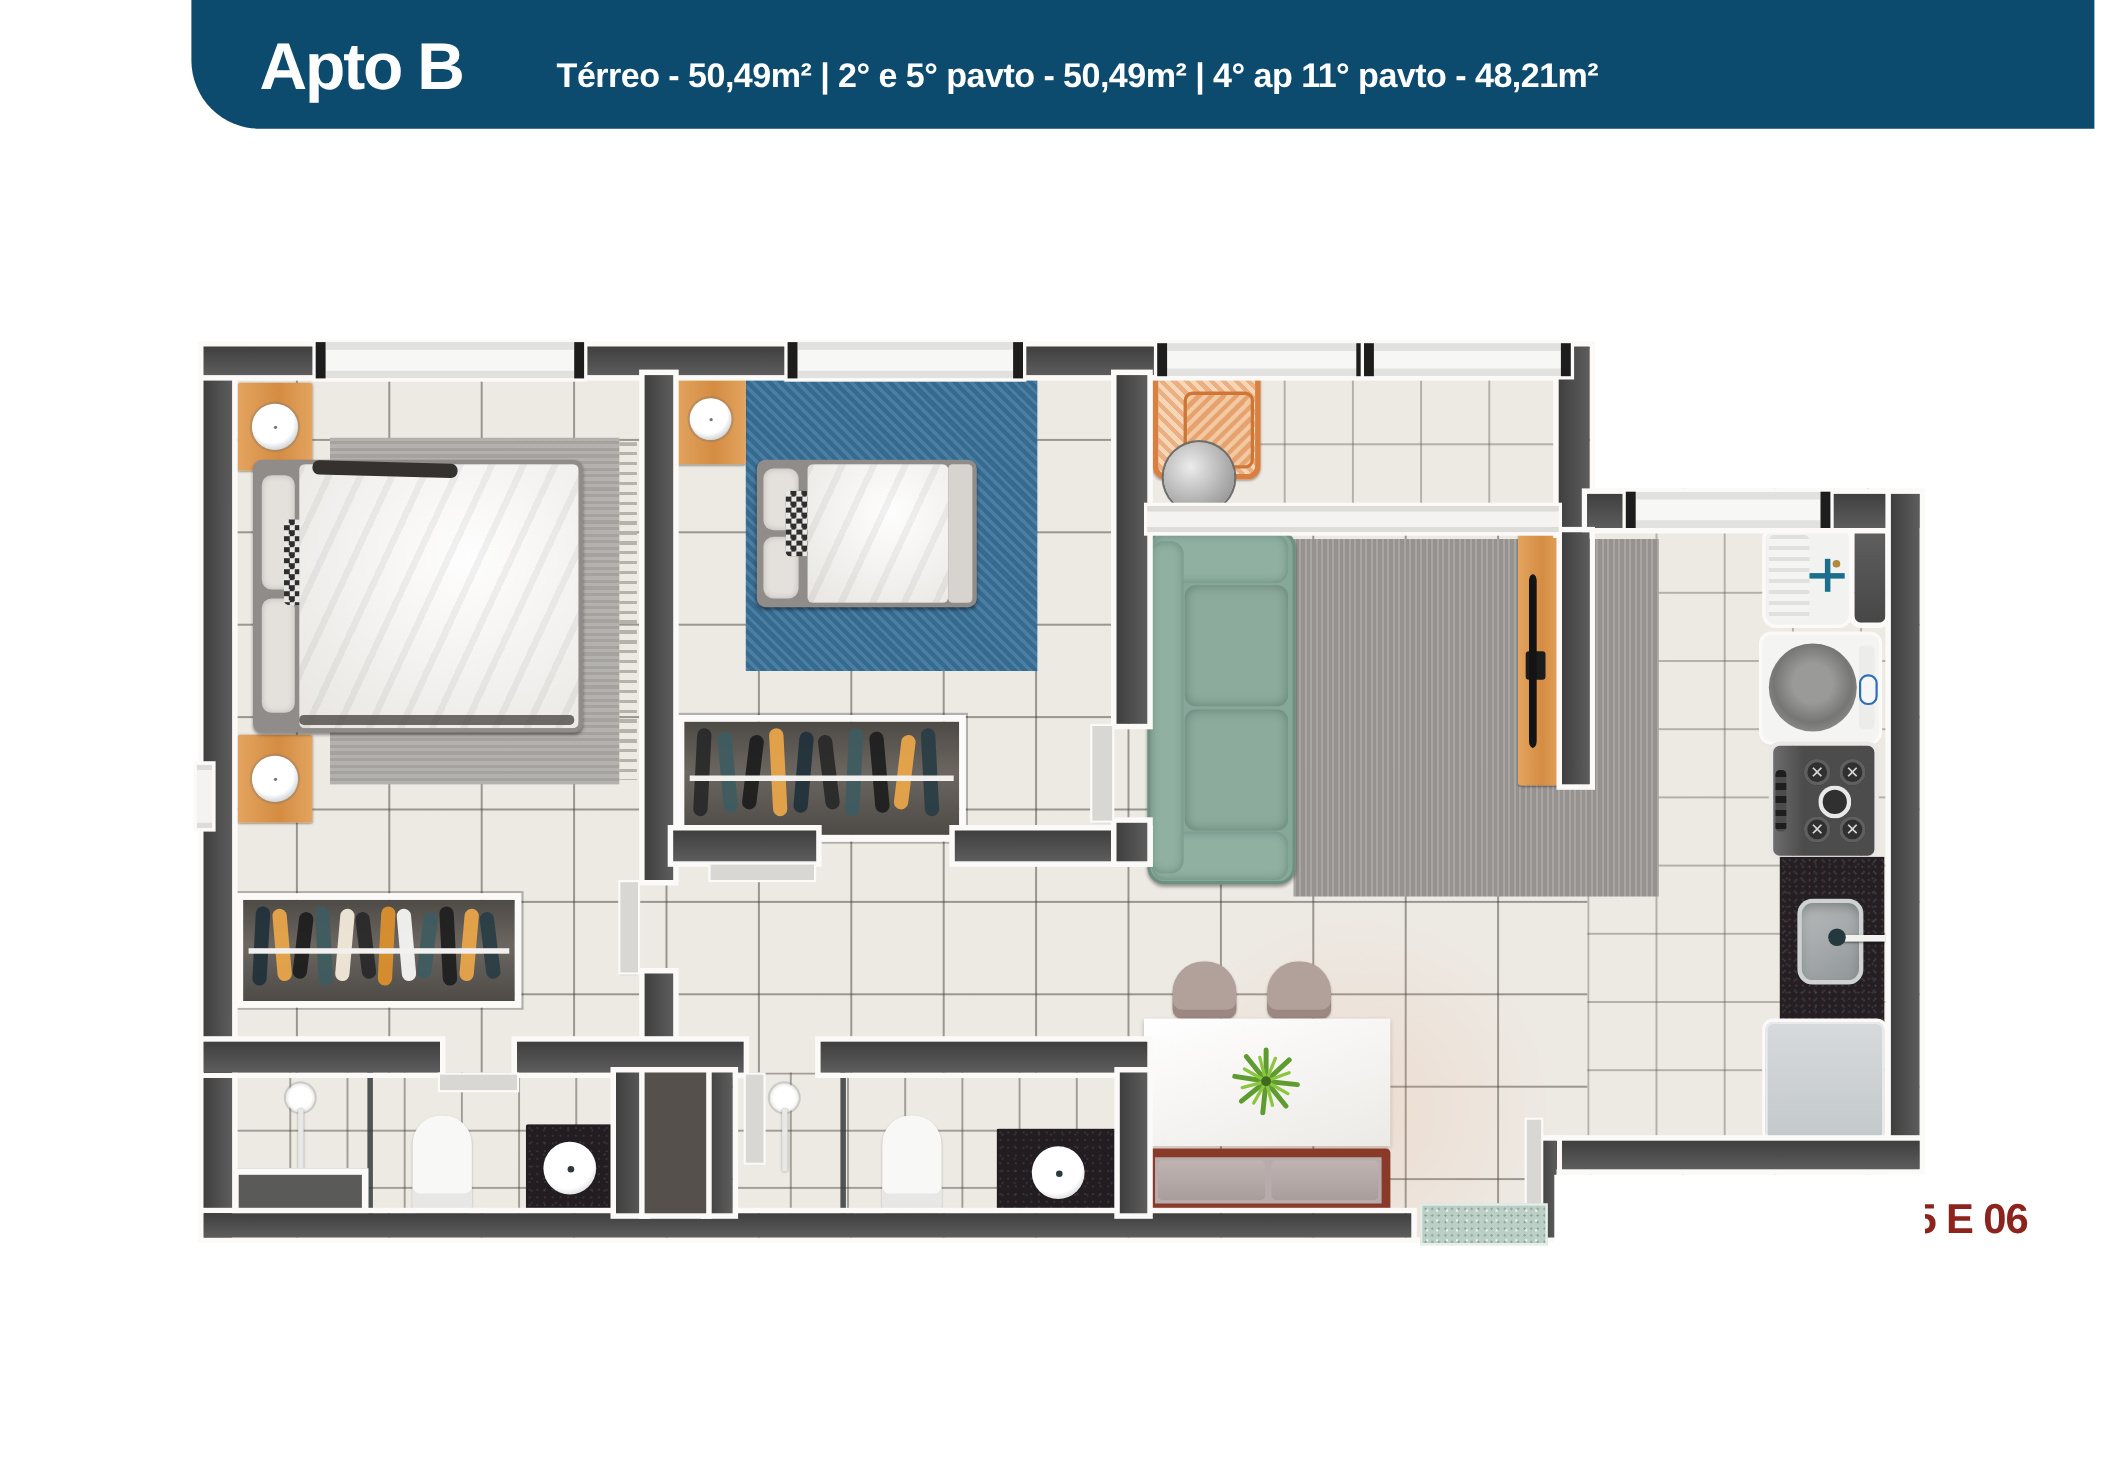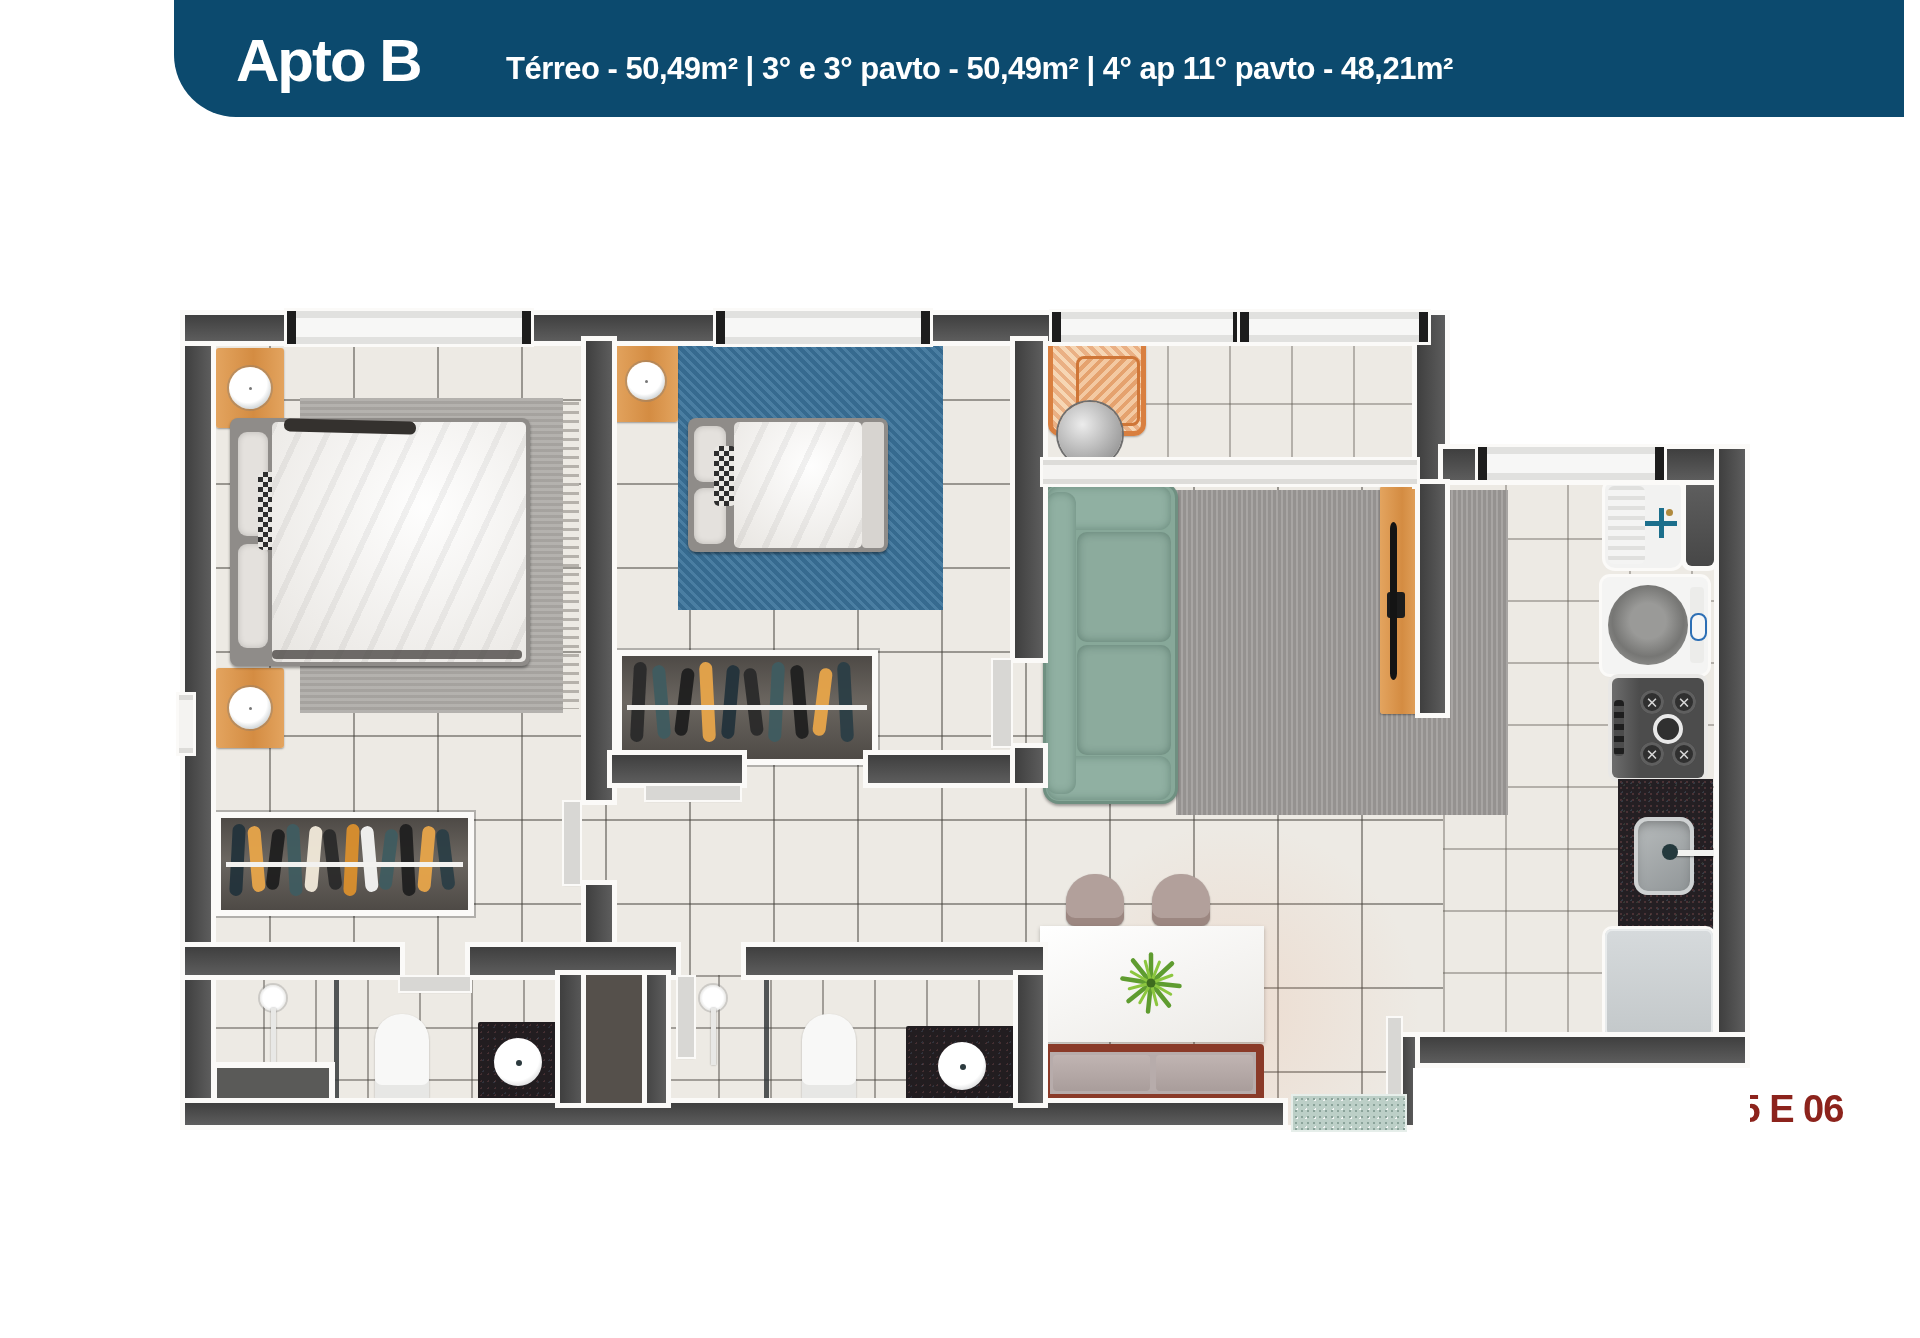--- a/index.html
+++ b/index.html
@@ -122,21 +122,21 @@
   .tv{position:absolute;background:#141414;border-radius:60%/8px;}
   .ledge{background:#5a5a58;border:6px solid #fbfaf8;}
 </style>
 </head>
 <body>
 
 <div class="stage">
 
   <div class="banner">
     <span class="title">Apto B</span>
-    <span class="subtitle">Térreo - 50,49m² | 3° e 3° pavto - 50,49m² | 4° ap 11° pavto - 48,21m²</span>
+    <span class="subtitle">Térreo - 50,49m² | 2° e 5° pavto - 50,49m² | 4° ap 11° pavto - 48,21m²</span>
   </div>
 
   <div class="floor" style="left:185px;top:315px;width:1560px;height:810px;"></div>
   <div class="floor small" style="left:211px;top:975px;width:349px;height:128px;"></div>
   <div class="floor small" style="left:666px;top:975px;width:352px;height:128px;"></div>
   <div class="floor mid" style="left:1043px;top:341px;width:374px;height:119px;"></div>
   <div class="floor mid" style="left:1443px;top:476px;width:276px;height:561px;"></div>
   <div class="tint" style="left:980px;top:830px;width:460px;height:300px;"></div>
 
   <div class="mask" style="left:1450px;top:310px;width:300px;height:134px;"></div>

